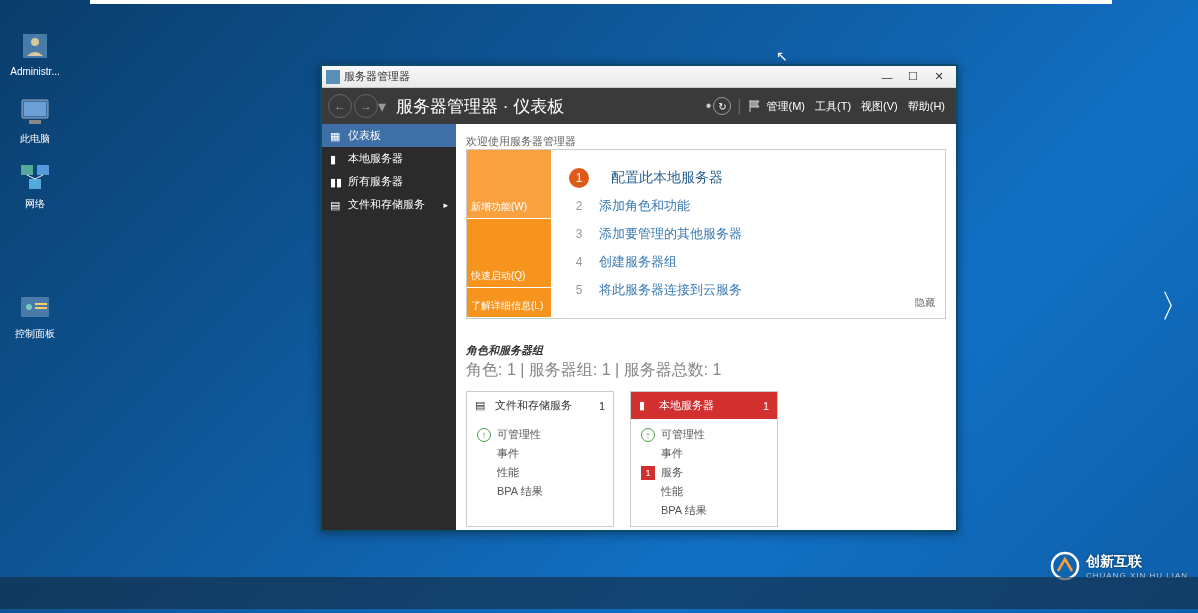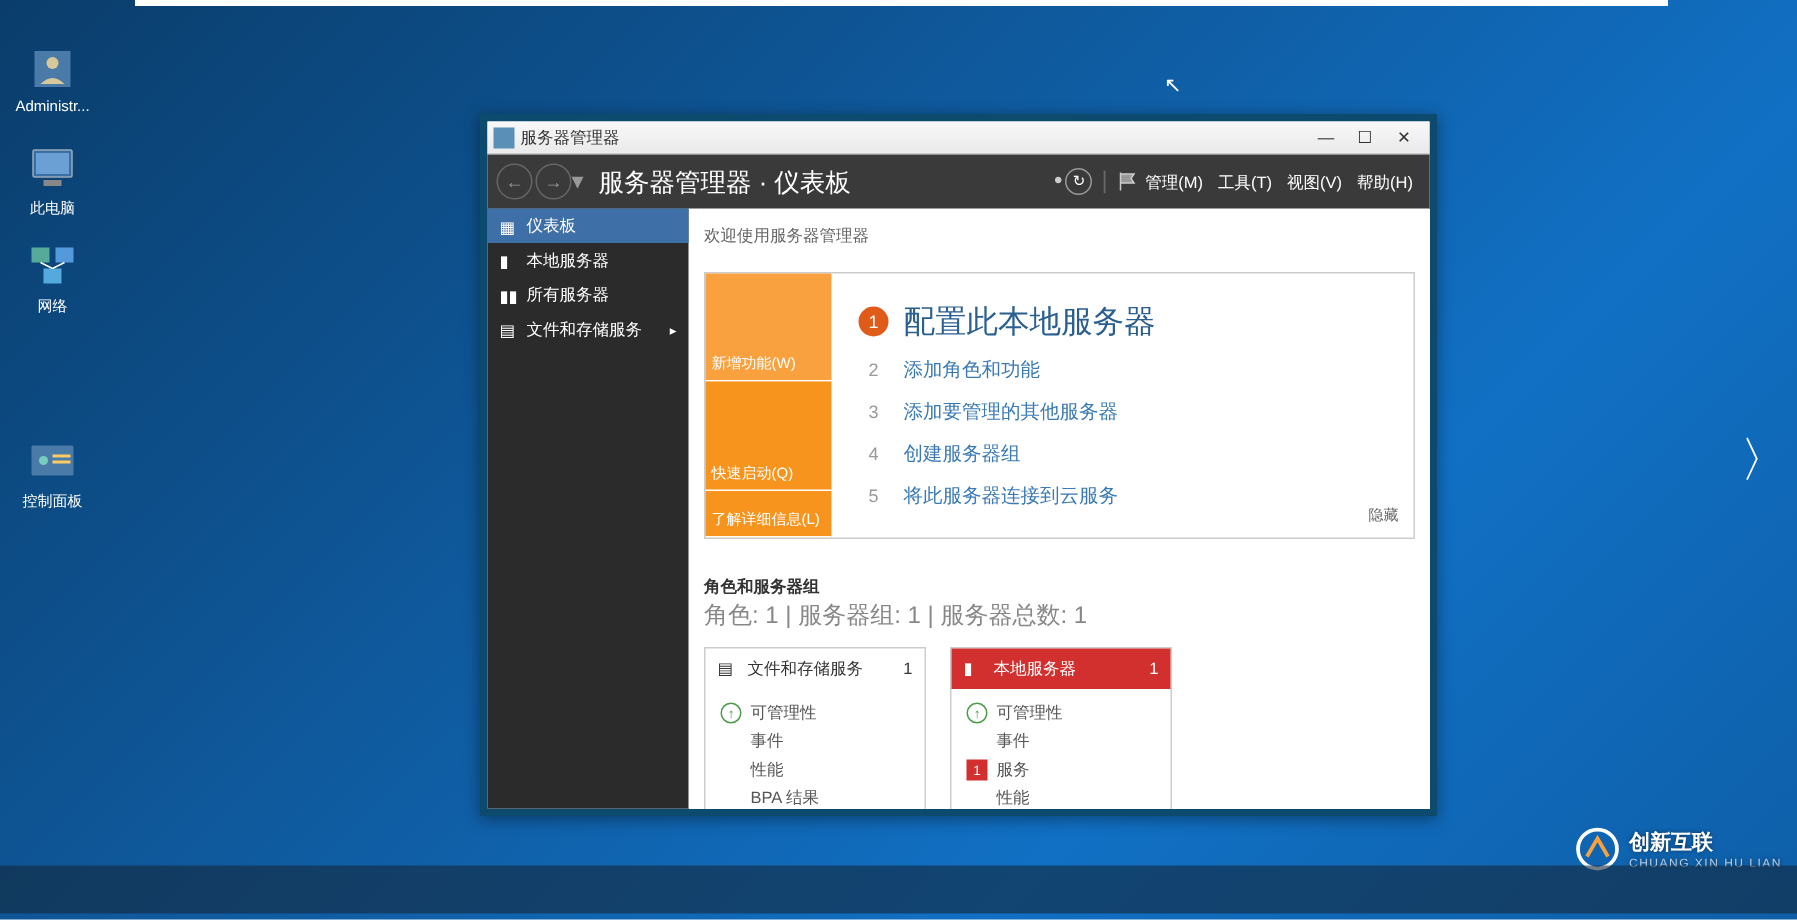--- a/index.html
+++ b/index.html
@@ -6,51 +6,51 @@
 body { width: 1198px; height: 613px; background: linear-gradient(135deg, #0a3d6b 0%, #0f5a9e 40%, #1170c4 70%, #0e5fa8 100%); overflow: hidden; position: relative; }
 .top-bar { position: absolute; top: 0; left: 90px; right: 86px; height: 4px; background: #fff; }
 .desktop { position: absolute; top: 16px; left: 0; width: 100%; height: 100%; }
 .desktop-icon { position: absolute; width: 60px; text-align: center; color: #fff; font-size: 10px; cursor: pointer; }
 .desktop-icon .icon-box { width: 36px; height: 36px; margin: 0 auto 2px; display: flex; align-items: center; justify-content: center; }
 .di-admin { top: 12px; left: 5px; }
 .di-pc { top: 78px; left: 5px; }
 .di-network { top: 143px; left: 5px; }
 .di-recycle { top: 208px; left: 5px; }
 .di-control { top: 273px; left: 5px; }
-.window { position: absolute; top: 76px; left: 320px; width: 638px; height: 468px; background: #fff; border: 5px solid #0c4a6e; box-shadow: 0 2px 10px rgba(0,0,0,0.4); }
+.window { position: absolute; top: 64px; left: 320px; width: 638px; height: 468px; background: #fff; border: 2px solid #0c4a6e; box-shadow: 0 2px 10px rgba(0,0,0,0.4); }
 .titlebar { height: 22px; background: linear-gradient(#f8f8f8, #eaeaea); border-bottom: 1px solid #ccc; display: flex; align-items: center; padding: 0 4px; font-size: 11px; color: #333; }
 .titlebar .title-icon { width: 14px; height: 14px; background: #5a8fb8; margin-right: 4px; }
 .titlebar .spacer { flex: 1; }
 .titlebar .win-btn { width: 26px; height: 18px; display: flex; align-items: center; justify-content: center; color: #333; font-size: 11px; cursor: pointer; }
 .header { height: 36px; background: #3a3a3a; display: flex; align-items: center; color: #fff; padding: 0 6px; }
 .nav-btn { width: 24px; height: 24px; border: 1px solid #666; border-radius: 50%; display: flex; align-items: center; justify-content: center; color: #999; margin-right: 2px; cursor: pointer; font-size: 12px; }
 .breadcrumb { font-size: 17px; margin-left: 10px; }
 .header .spacer { flex: 1; }
 .header-ctrl { font-size: 11px; margin: 0 5px; cursor: pointer; }
 .refresh-icon { width: 18px; height: 18px; border: 1px solid #999; border-radius: 50%; display: flex; align-items: center; justify-content: center; font-size: 10px; }
 .flag-icon { width: 14px; height: 14px; }
 .content { display: flex; height: calc(100% - 58px); }
 .sidebar { width: 134px; background: #2b2b2b; color: #fff; font-size: 11px; }
 .sidebar-item { padding: 4px 8px; display: flex; align-items: center; cursor: pointer; }
 .sidebar-item.active { background: #3e6fa6; }
 .sidebar-item .s-icon { width: 14px; height: 12px; margin-right: 4px; display: inline-block; }
 .main { flex: 1; background: #fff; padding: 10px; overflow: auto; font-size: 11px; color: #555; }
-.welcome-label { font-size: 11px; color: #666; margin-bottom: 17px; }
+.welcome-label { font-size: 11px; color: #666; margin-bottom: 0; }
 .welcome-box { border: 1px solid #ccc; display: flex; min-height: 168px; }
 .orange-tabs { width: 84px; display: flex; flex-direction: column; }
 .orange-tab { background: #f7941d; border-bottom: 1px solid #fff; flex: 1; display: flex; align-items: flex-end; padding: 4px; color: #fff; font-size: 10px; cursor: pointer; }
 .orange-tab.light { background: #f9a03f; }
 .steps { flex: 1; padding: 10px 18px; position: relative; }
 .step { display: flex; align-items: center; margin: 8px 0; font-size: 13px; }
 .step-num { width: 20px; height: 20px; border-radius: 50%; display: flex; align-items: center; justify-content: center; margin-right: 10px; font-size: 12px; color: #999; }
 .step.primary .step-num { background: #e05a1a; color: #fff; }
-.step.primary .step-text { color: #2a5f8f; font-size: 21px; }
+.step.primary .step-text { color: #2a5f8f; font-size: 14px; margin-left: 12px; }
 .step .step-text { color: #3a7ab3; cursor: pointer; }
 .hide-link { position: absolute; bottom: 8px; right: 10px; font-size: 10px; color: #666; cursor: pointer; }
-.roles-label { margin-top: 24px; font-size: 11px; font-weight: bold; color: #333; }
+.roles-label { margin-top: 24px; font-size: 11px; font-weight: bold; color: #333; font-style: italic; }
 .roles-sub { font-size: 16px; color: #888; margin-top: 2px; }
 .tiles { display: flex; gap: 16px; margin-top: 10px; }
 .tile { width: 148px; border: 1px solid #ccc; font-size: 11px; }
 .tile-header { padding: 6px 8px; display: flex; align-items: center; color: #333; }
 .tile-header.red { background: #d22f2f; color: #fff; }
 .tile-header .t-icon { width: 14px; height: 14px; margin-right: 6px; }
 .tile-header .t-count { margin-left: auto; }
 .tile-body { padding: 6px 10px; }
 .tile-row { padding: 2px 0; display: flex; align-items: center; color: #555; }
 .tile-row .status-icon { width: 14px; height: 14px; margin-right: 6px; display: inline-flex; align-items: center; justify-content: center; }

